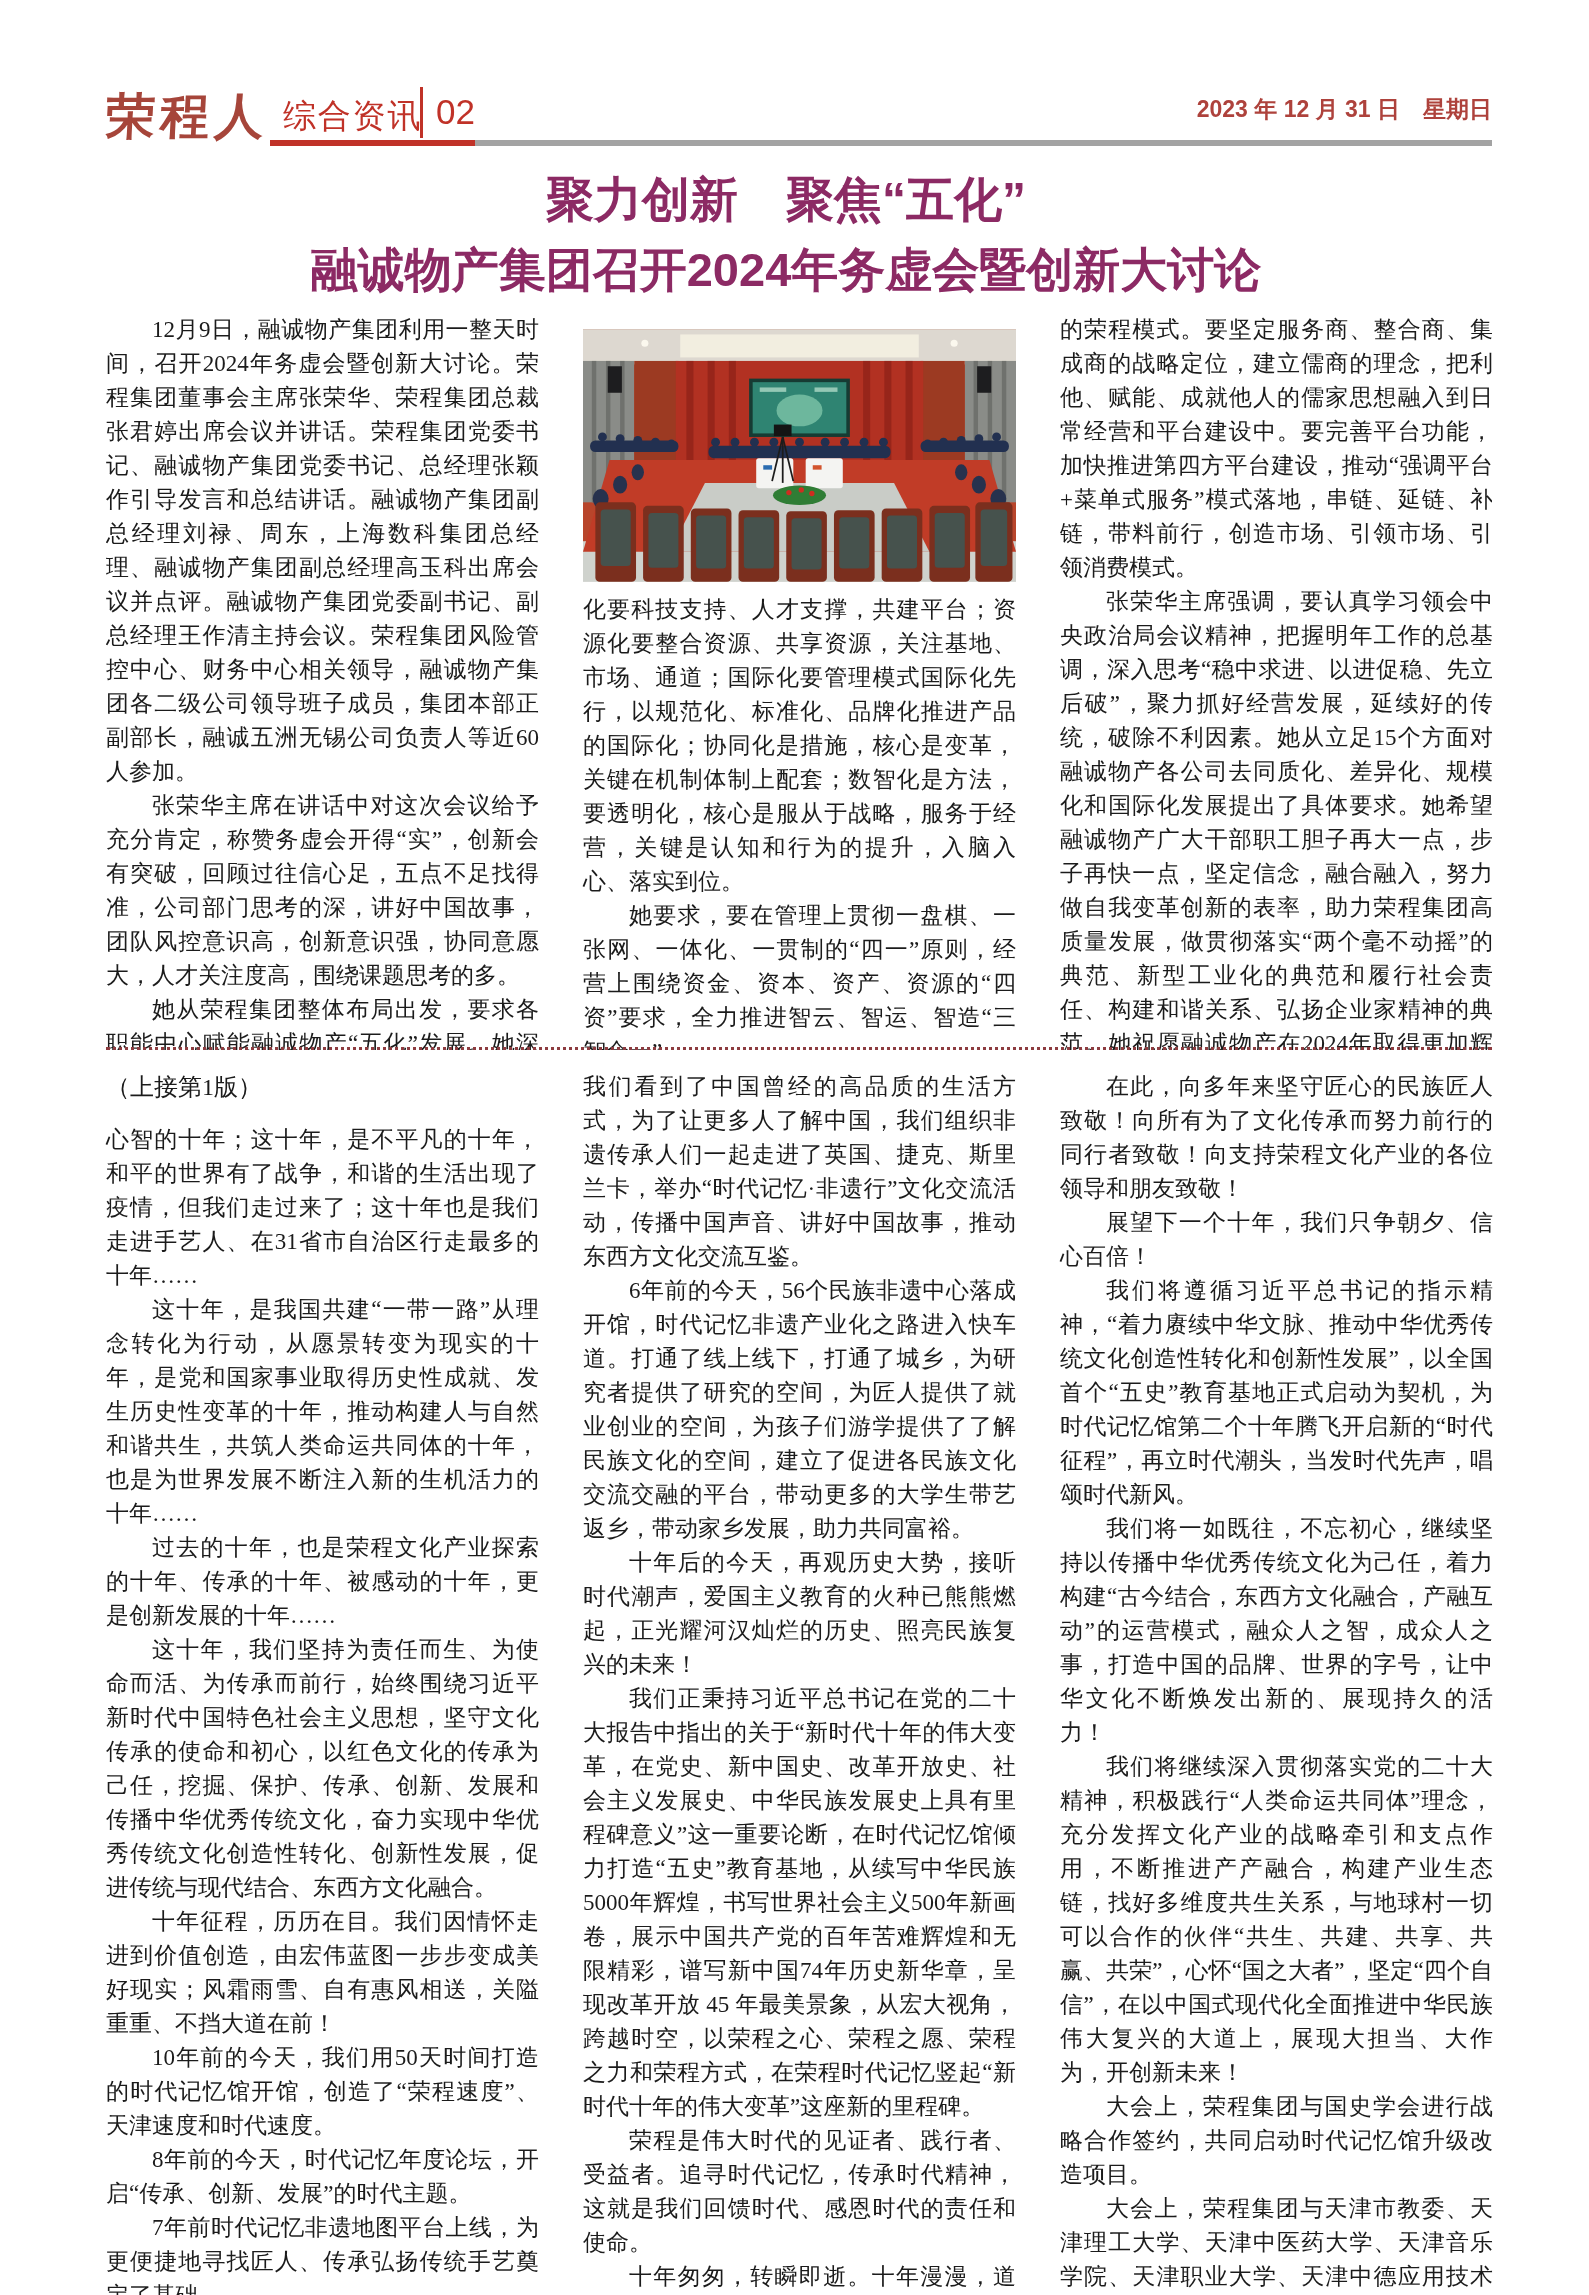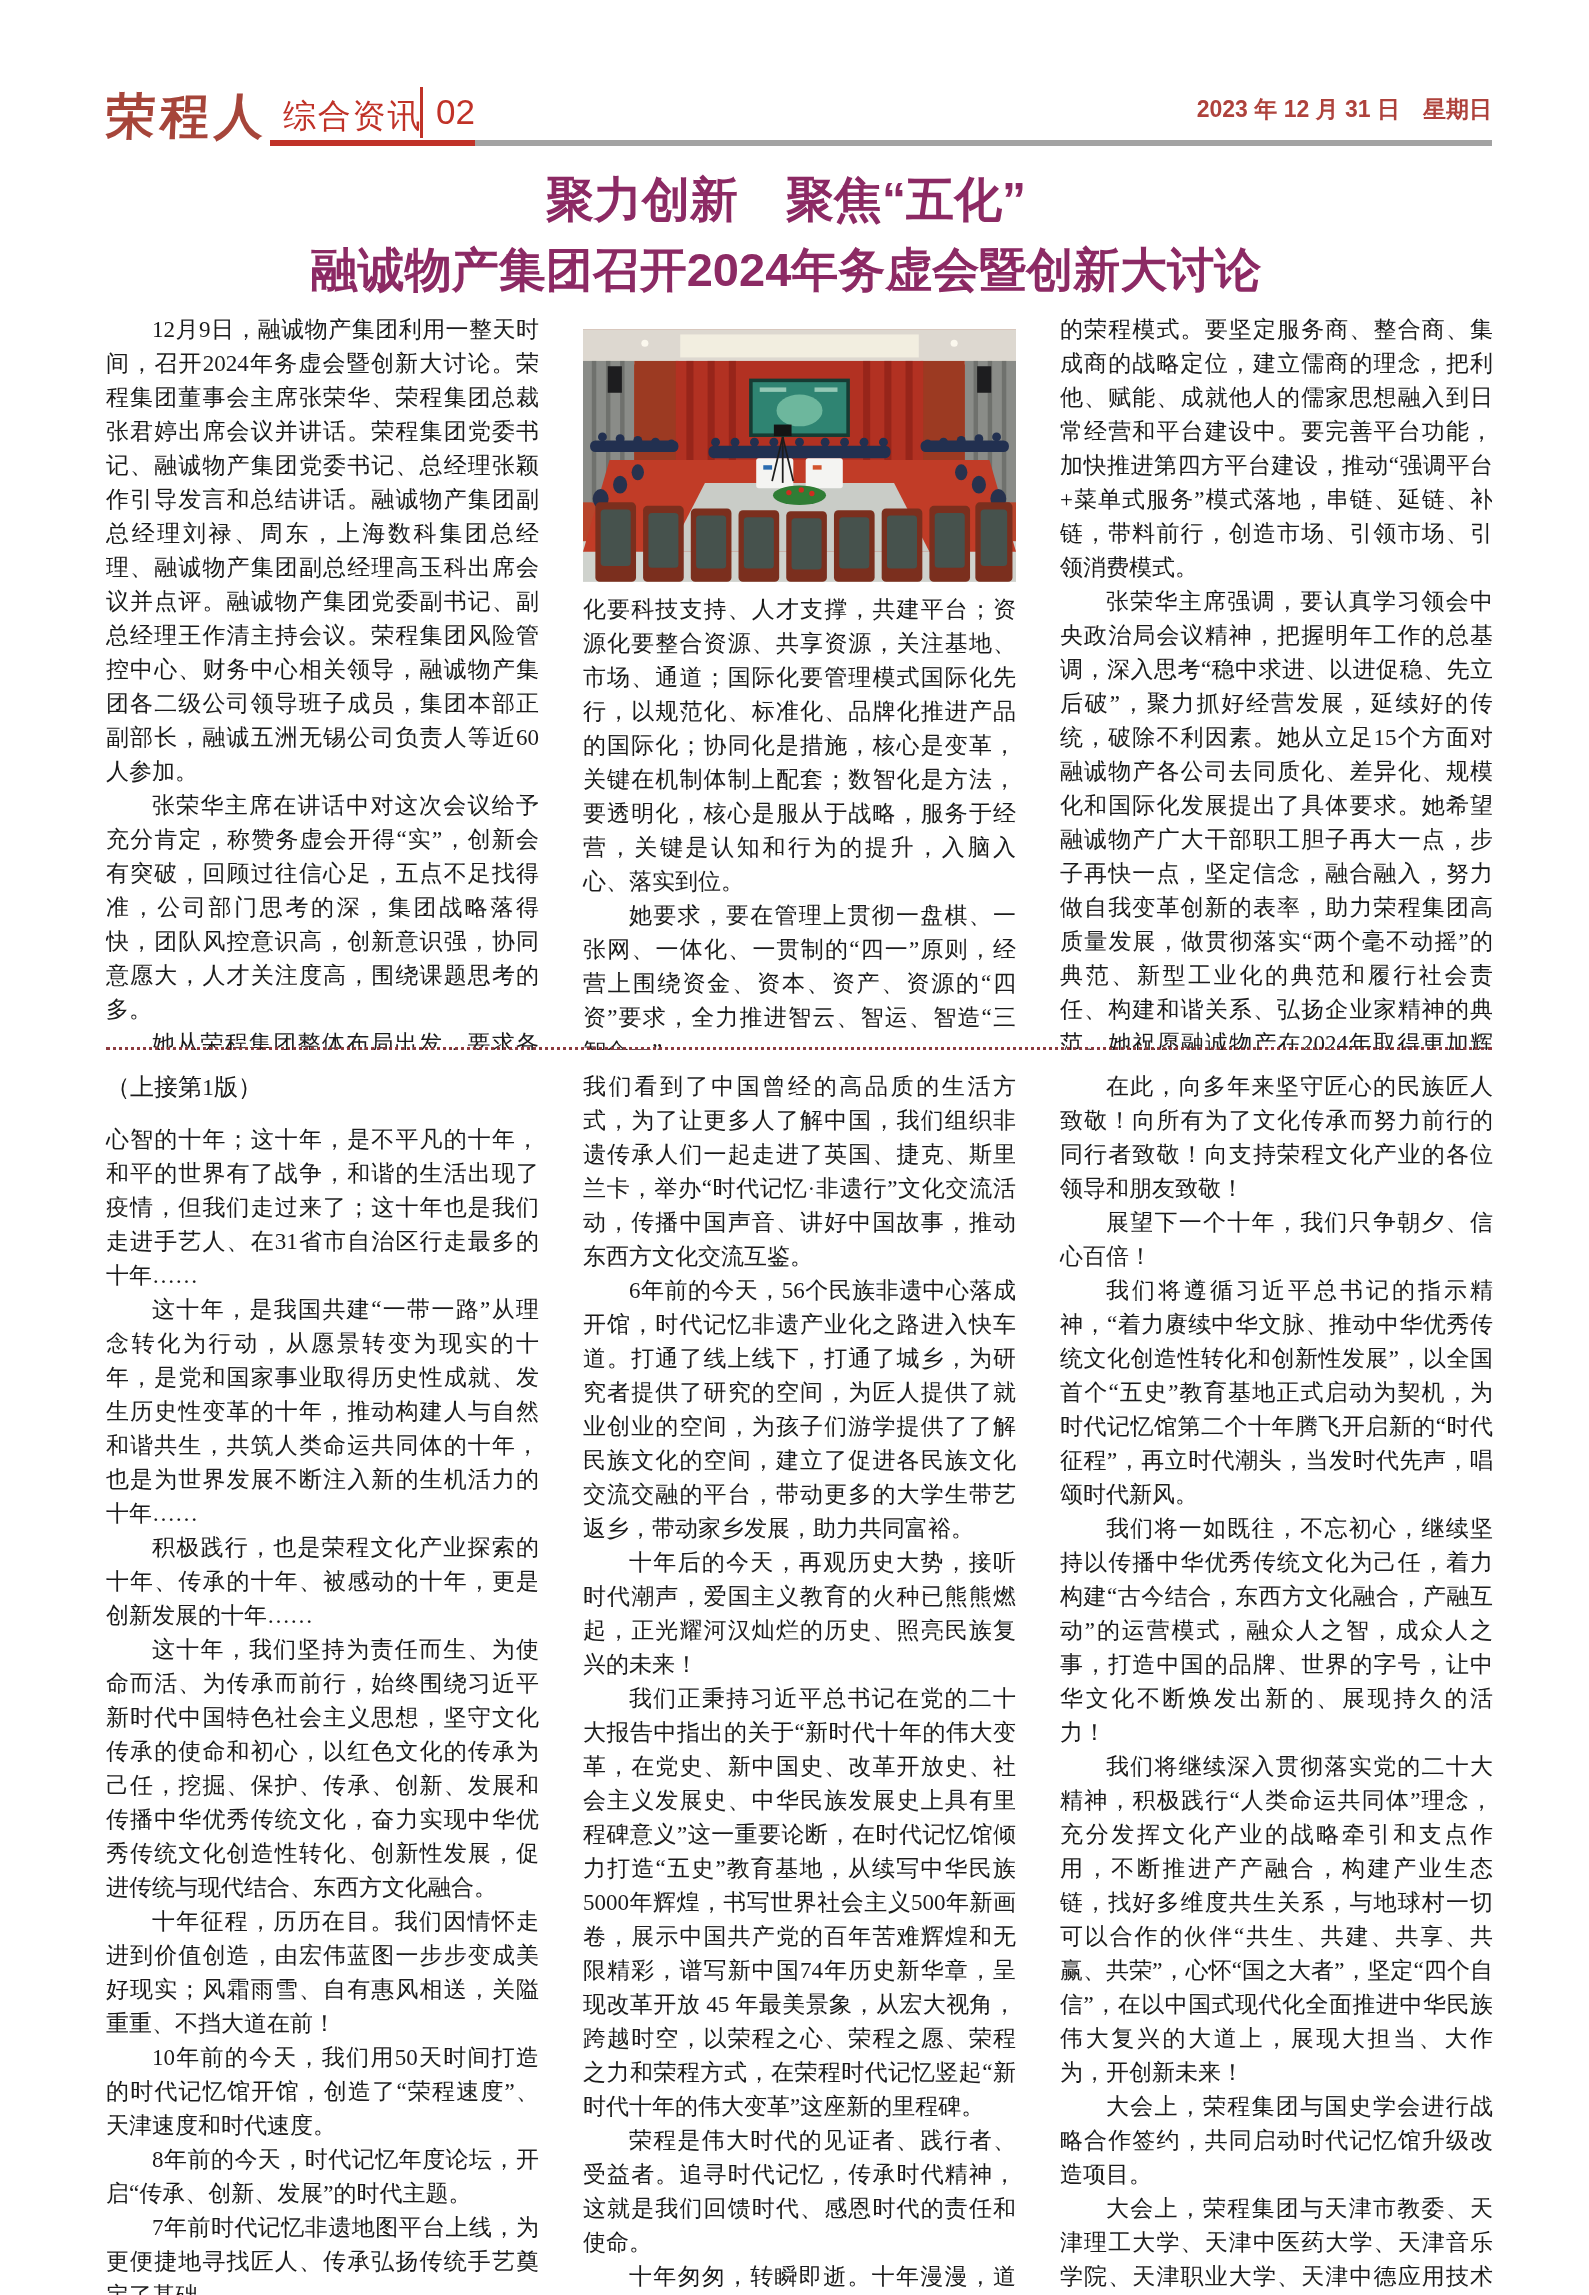--- a/index.html
+++ b/index.html
@@ -59,21 +59,21 @@
   </header>
 
   <section class="headline">
     <h1>聚力创新　聚焦“五化”</h1>
     <h2>融诚物产集团召开2024年务虚会暨创新大讨论</h2>
   </section>
 
   <section class="top-cols">
     <div class="col">
         <p class="para">12月9日，融诚物产集团利用一整天时间，召开2024年务虚会暨创新大讨论。荣程集团董事会主席张荣华、荣程集团总裁张君婷出席会议并讲话。荣程集团党委书记、融诚物产集团党委书记、总经理张颖作引导发言和总结讲话。融诚物产集团副总经理刘禄、周东，上海数科集团总经理、融诚物产集团副总经理高玉科出席会议并点评。融诚物产集团党委副书记、副总经理王作清主持会议。荣程集团风险管控中心、财务中心相关领导，融诚物产集团各二级公司领导班子成员，集团本部正副部长，融诚五洲无锡公司负责人等近60人参加。</p>
-        <p class="para">张荣华主席在讲话中对这次会议给予充分肯定，称赞务虚会开得“实”，创新会有突破，回顾过往信心足，五点不足找得准，公司部门思考的深，集团战略落得快，团队风控意识高，创新意识强，协同意愿大，人才关注度高，围绕课题思考的多。</p>
+        <p class="para">张荣华主席在讲话中对这次会议给予充分肯定，称赞务虚会开得“实”，创新会有突破，回顾过往信心足，五点不足找得准，公司部门思考的深，讲好中国故事，团队风控意识高，创新意识强，协同意愿大，人才关注度高，围绕课题思考的多。</p>
         <p class="para">她从荣程集团整体布局出发，要求各职能中心赋能融诚物产“五化”发展。她深刻阐述了推进“五化”落地的思路举措，强调平台</p>
       </div>
 
     <div class="col">
       <div class="photo">
         <svg width="433" height="253" viewBox="0 0 490 286" xmlns="http://www.w3.org/2000/svg">
           <rect x="0" y="0" width="490" height="286" fill="#cfd2cd"></rect>
           <rect x="0" y="0" width="490" height="240" fill="#b8452b"></rect>
           <rect x="0" y="0" width="490" height="40" fill="#ddd8d0"></rect>
           <rect x="110" y="6" width="270" height="26" fill="#f2eee0"></rect>
@@ -204,21 +204,21 @@
   </section>
 
   <div class="divider"></div>
 
   <section class="bottom-cols">
     <div class="col">
       <div class="continued">（上接第1版）</div>
       <div>
           <p class="para cont">心智的十年；这十年，是不平凡的十年，和平的世界有了战争，和谐的生活出现了疫情，但我们走过来了；这十年也是我们走进手艺人、在31省市自治区行走最多的十年……</p>
           <p class="para">这十年，是我国共建“一带一路”从理念转化为行动，从愿景转变为现实的十年，是党和国家事业取得历史性成就、发生历史性变革的十年，推动构建人与自然和谐共生，共筑人类命运共同体的十年，也是为世界发展不断注入新的生机活力的十年……</p>
-          <p class="para">积极践行，也是荣程文化产业探索的十年、传承的十年、被感动的十年，更是创新发展的十年……</p>
+          <p class="para">过去的十年，也是荣程文化产业探索的十年、传承的十年、被感动的十年，更是创新发展的十年……</p>
           <p class="para">这十年，我们坚持为责任而生、为使命而活、为传承而前行，始终围绕习近平新时代中国特色社会主义思想，坚守文化传承的使命和初心，以红色文化的传承为己任，挖掘、保护、传承、创新、发展和传播中华优秀传统文化，奋力实现中华优秀传统文化创造性转化、创新性发展，促进传统与现代结合、东西方文化融合。</p>
           <p class="para">十年征程，历历在目。我们因情怀走进到价值创造，由宏伟蓝图一步步变成美好现实；风霜雨雪、自有惠风相送，关隘重重、不挡大道在前！</p>
           <p class="para">10年前的今天，我们用50天时间打造的时代记忆馆开馆，创造了“荣程速度”、天津速度和时代速度。</p>
           <p class="para">8年前的今天，时代记忆年度论坛，开启“传承、创新、发展”的时代主题。</p>
           <p class="para">7年前时代记忆非遗地图平台上线，为更便捷地寻找匠人、传承弘扬传统手艺奠定了基础。</p>
         </div>
     </div>
     <div class="col">
         <p class="para cont">我们看到了中国曾经的高品质的生活方式，为了让更多人了解中国，我们组织非遗传承人们一起走进了英国、捷克、斯里兰卡，举办“时代记忆·非遗行”文化交流活动，传播中国声音、讲好中国故事，推动东西方文化交流互鉴。</p>
         <p class="para">6年前的今天，56个民族非遗中心落成开馆，时代记忆非遗产业化之路进入快车道。打通了线上线下，打通了城乡，为研究者提供了研究的空间，为匠人提供了就业创业的空间，为孩子们游学提供了了解民族文化的空间，建立了促进各民族文化交流交融的平台，带动更多的大学生带艺返乡，带动家乡发展，助力共同富裕。</p>

